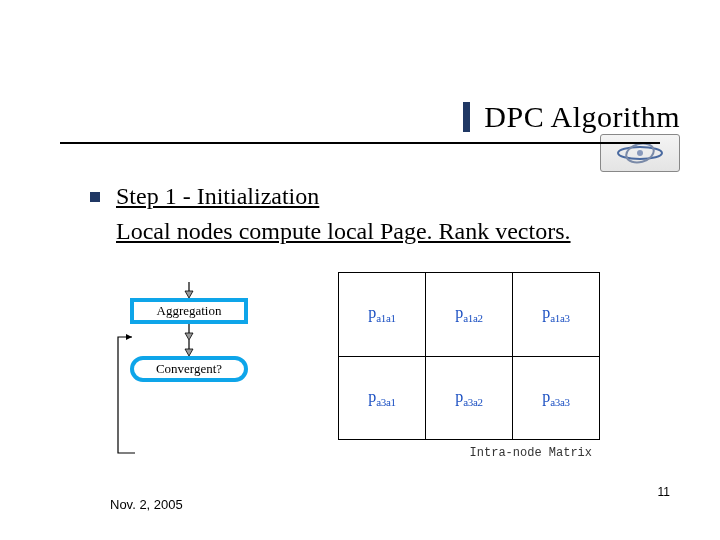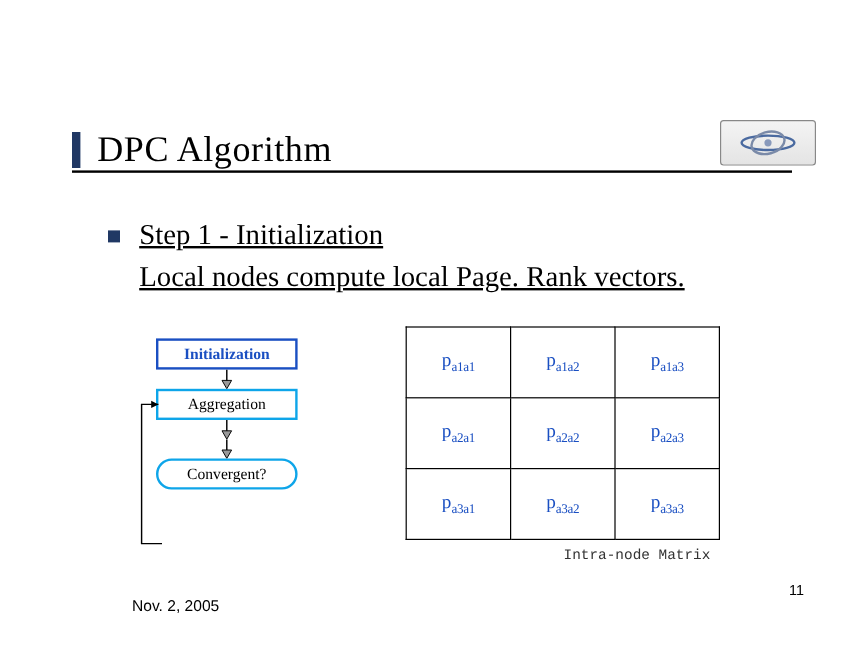--- a/index.html
+++ b/index.html
@@ -19,20 +19,21 @@
     box-sizing: border-box;
   }
   .title-row {
     position: absolute;
     top: 100px;
     left: 60px;
     right: 40px;
     display: flex;
     align-items: flex-end;
     justify-content: space-between;
+    flex-direction: column;
   }
   .title-left {
     display: flex;
     align-items: center;
   }
   .title-bullet {
     width: 7px;
     height: 30px;
     background: #203864;
     margin-right: 14px;
@@ -93,21 +94,21 @@
 
   
   .flow {
     position: absolute;
     top: 282px;
     left: 130px;
     width: 170px;
   }
   .flow-box {
     box-sizing: border-box;
-    border: 2px solid #0ea5e9;
+    border: 4px solid #0ea5e9;
     height: 26px;
     display: flex;
     align-items: center;
     justify-content: center;
     font-size: 13px;
     background: #fff;
   }
   .flow-box.active {
     border: 2px solid #1a4fc2;
     color: #1a4fc2;
@@ -213,23 +214,20 @@
     <div class="bullet-line2">Local nodes compute local Page. Rank vectors.</div>
   </div>
 
   <div class="flow">
     <svg class="loop-path" viewBox="0 0 30 128" width="30" height="128">
       <path d="M 23 122 L 6 122 L 6 6 L 20 6" fill="none" stroke="#000" stroke-width="1.2"></path>
       <polygon points="20,6 14,3 14,9" fill="#000"></polygon>
     </svg>
 
     <div class="flow-col" style="margin-left:0;">
-      <div class="flow-box active">
-        <span>Initialization</span>
-      </div>
       <div class="flow-arrow">
         <svg width="20" height="16" viewBox="0 0 20 16">
             <line x1="10" y1="0" x2="10" y2="10" stroke="#000" stroke-width="1.2"></line>
             <polygon points="10,16 6,9 14,9" fill="#999" stroke="#000" stroke-width="0.8"></polygon>
           </svg>
       </div>
       <div class="flow-box">
         <span>Aggregation</span>
       </div>
       <div class="flow-arrow">
@@ -252,25 +250,20 @@
 
   <div class="matrix-wrap">
     <table class="matrix">
       <tbody>
           <tr>
         <td><span>p</span><sub>a1a1</sub></td>
         <td><span>p</span><sub>a1a2</sub></td>
         <td><span>p</span><sub>a1a3</sub></td>
       </tr>
       <tr>
-        <td><span>p</span><sub>a2a1</sub></td>
-        <td><span>p</span><sub>a2a2</sub></td>
-        <td><span>p</span><sub>a2a3</sub></td>
-      </tr>
-      <tr>
         <td><span>p</span><sub>a3a1</sub></td>
         <td><span>p</span><sub>a3a2</sub></td>
         <td><span>p</span><sub>a3a3</sub></td>
       </tr>
     </tbody>
       </table>
     <div class="matrix-caption">Intra-node Matrix</div>
   </div>
 
   <div class="footer-date">Nov. 2, 2005</div>

